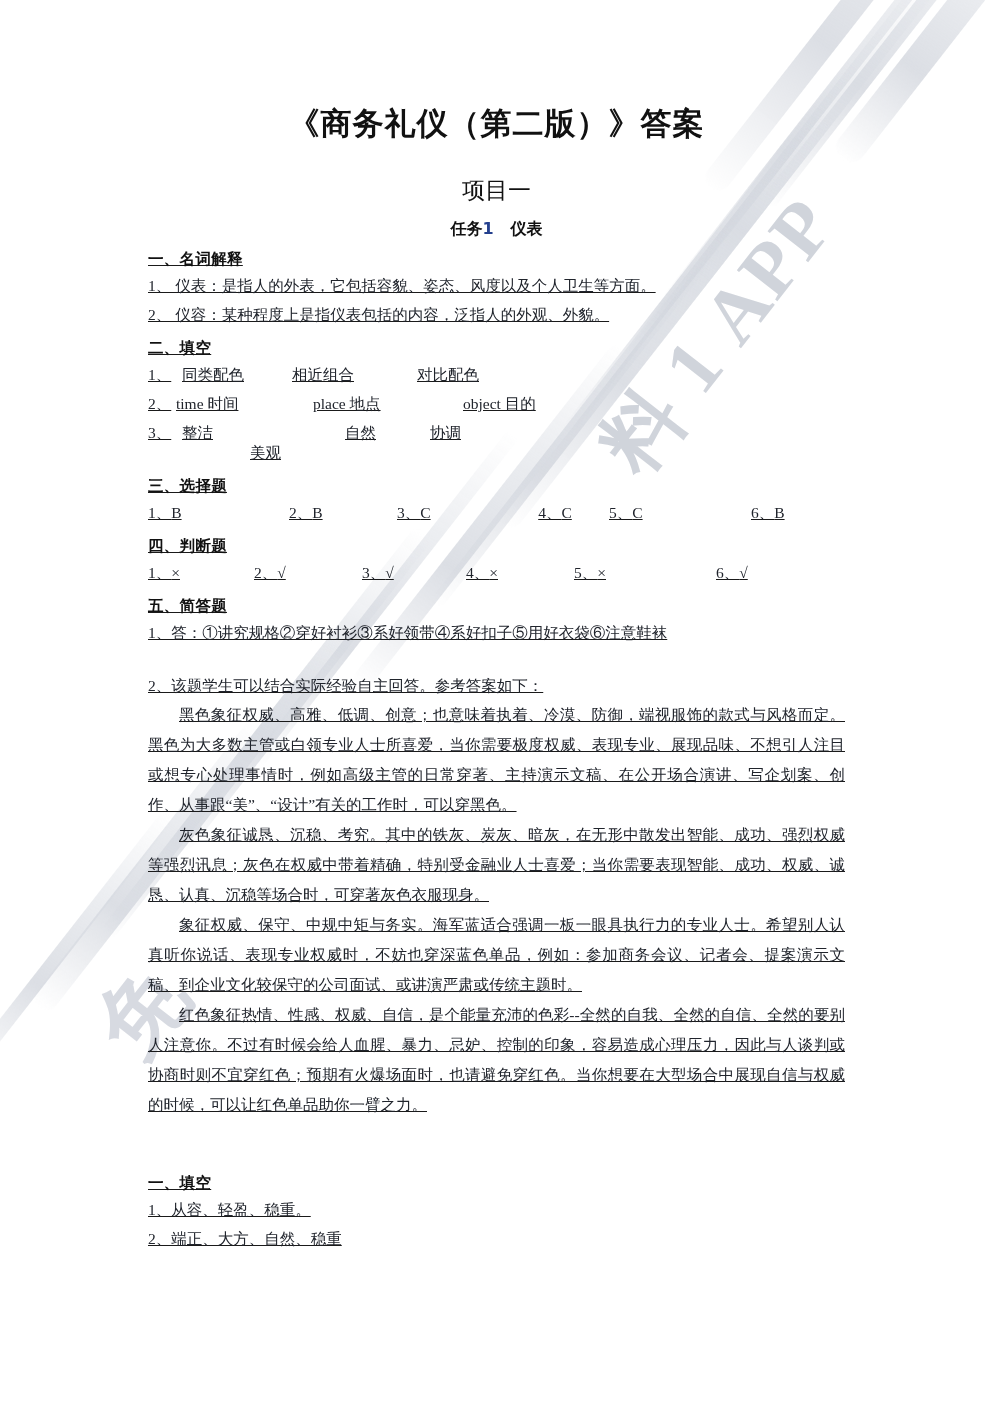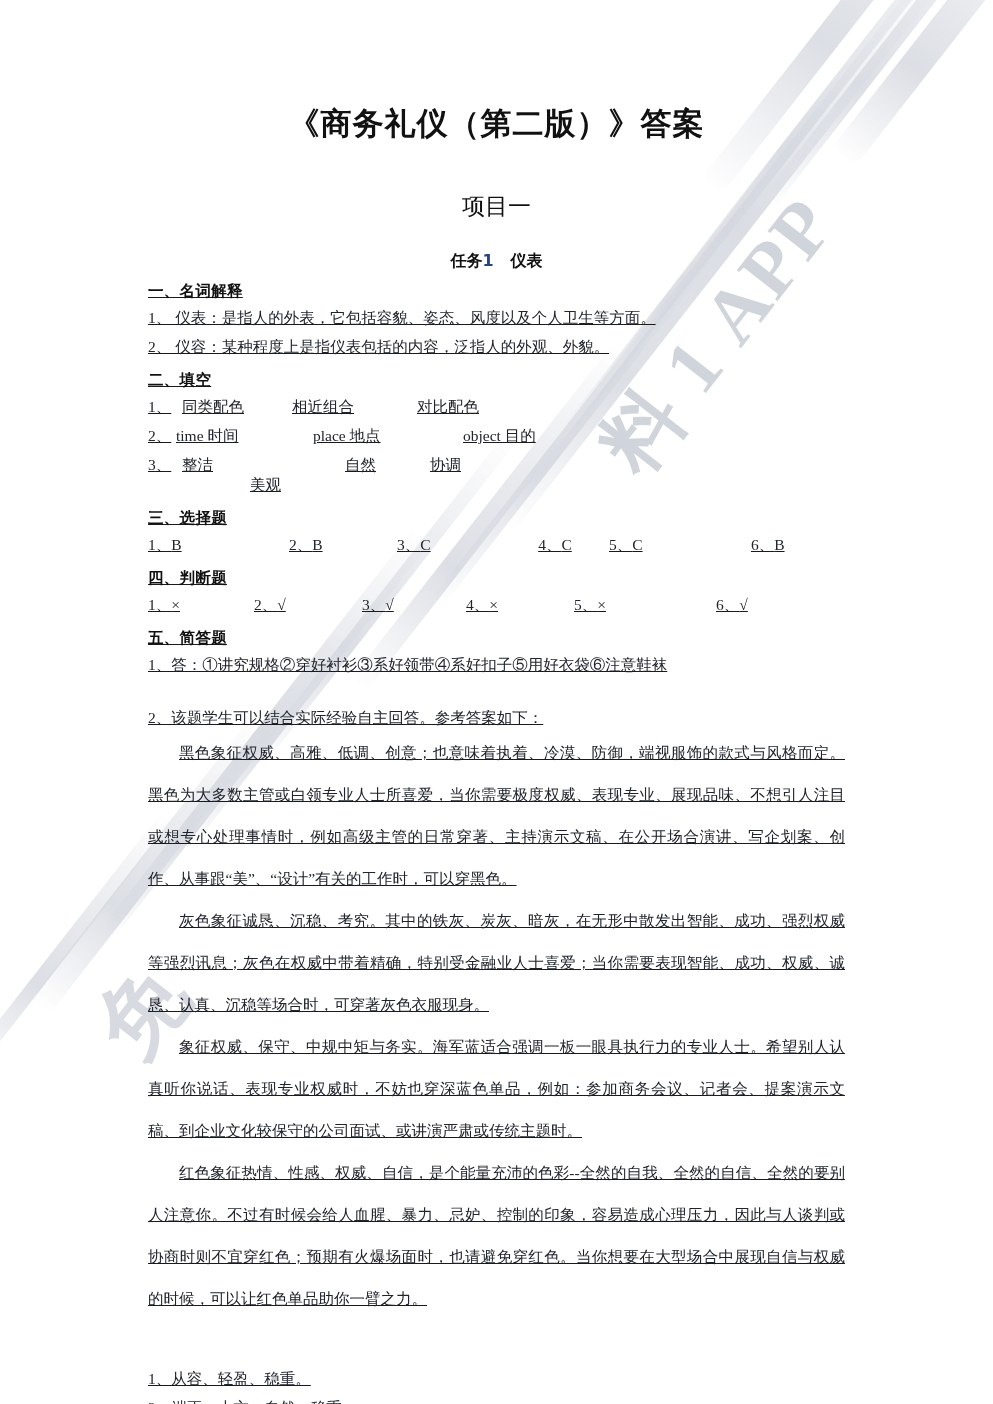--- a/index.html
+++ b/index.html
@@ -58,21 +58,21 @@
     letter-spacing: 1px;
     margin: 0;
     padding-top: 103px;
     color: #111;
     font-family: "DejaVu Serif", "Liberation Serif", serif;
   }
   .project-title {
     text-align: center;
     font-size: 23px;
     font-weight: 400;
-    margin: 16px;
+    margin: 0;
     padding-top: 30px;
     color: #111;
     font-family: "DejaVu Serif", "Liberation Serif", serif;
   }
   .task-title {
     text-align: center;
     font-size: 16px;
     font-weight: 700;
     margin: 0;
     padding-top: 13px;
@@ -101,21 +101,21 @@
     line-height: 29px;
     margin: 0;
     color: #20242c;
     white-space: pre;
     font-family: "Liberation Serif", "DejaVu Serif", serif;
   }
   .ans-line.wrapme { white-space: normal; }
 
   .para {
     font-size: 15.5px;
-    line-height: 42px;
+    line-height: 30px;
     margin: 0;
     text-align: justify;
     text-justify: inter-ideograph;
     text-indent: 2em;
     color: #20242c;
     font-family: "Liberation Serif", "DejaVu Serif", serif;
   }
   .spacer-lg { height: 24px; }
   .spacer-task { height: 44px; }
 
@@ -220,17 +220,18 @@
     <p class="para">黑色象征权威、高雅、低调、创意；也意味着执着、冷漠、防御，端视服饰的款式与风格而定。黑色为大多数主管或白领专业人士所喜爱，当你需要极度权威、表现专业、展现品味、不想引人注目或想专心处理事情时，例如高级主管的日常穿著、主持演示文稿、在公开场合演讲、写企划案、创作、从事跟“美”、“设计”有关的工作时，可以穿黑色。</p>
     <p class="para">灰色象征诚恳、沉稳、考究。其中的铁灰、炭灰、暗灰，在无形中散发出智能、成功、强烈权威等强烈讯息；灰色在权威中带着精确，特别受金融业人士喜爱；当你需要表现智能、成功、权威、诚恳、认真、沉稳等场合时，可穿著灰色衣服现身。</p>
     <p class="para">象征权威、保守、中规中矩与务实。海军蓝适合强调一板一眼具执行力的专业人士。希望别人认真听你说话、表现专业权威时，不妨也穿深蓝色单品，例如：参加商务会议、记者会、提案演示文稿、到企业文化较保守的公司面试、或讲演严肃或传统主题时。</p>
     <p class="para">红色象征热情、性感、权威、自信，是个能量充沛的色彩--全然的自我、全然的自信、全然的要别人注意你。不过有时候会给人血腥、暴力、忌妒、控制的印象，容易造成心理压力，因此与人谈判或协商时则不宜穿红色；预期有火爆场面时，也请避免穿红色。当你想要在大型场合中展现自信与权威的时候，可以让红色单品助你一臂之力。</p>
   </div>
 
   <div class="spacer-task"></div>
 
 
   <div class="body-block">
+    <div class="section-head">一、填空</div>
     <div class="ans-line wrapme">1、从容、轻盈、稳重。</div>
     <div class="ans-line wrapme">2、端正、大方、自然、稳重</div>
   </div>
 
 </div>
 
 </body></html>

